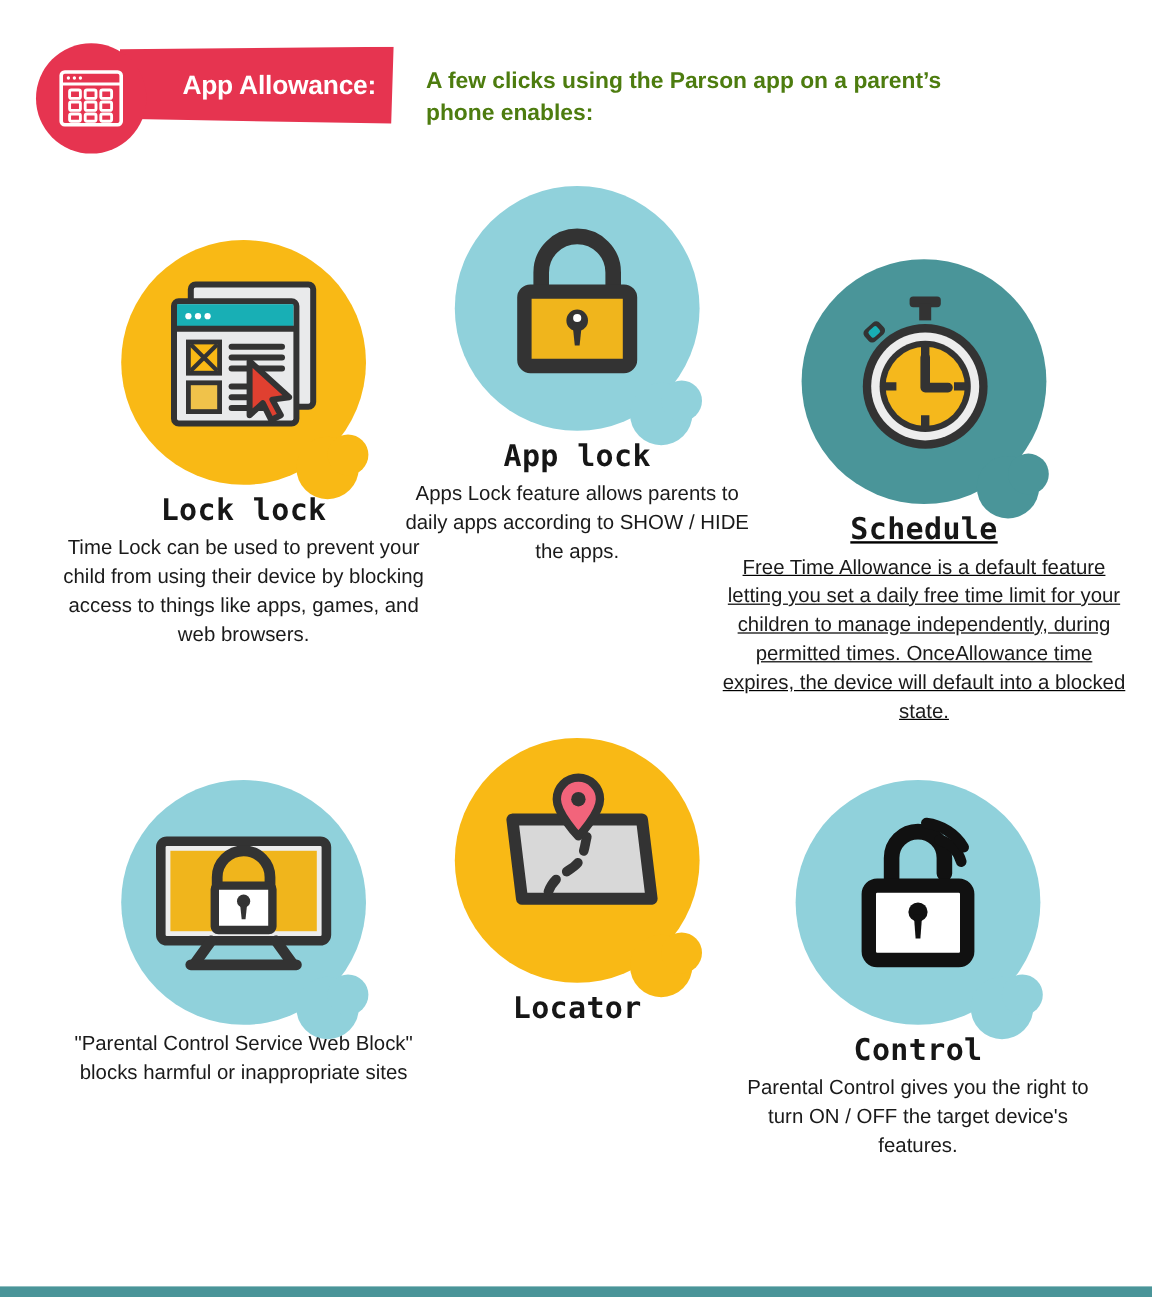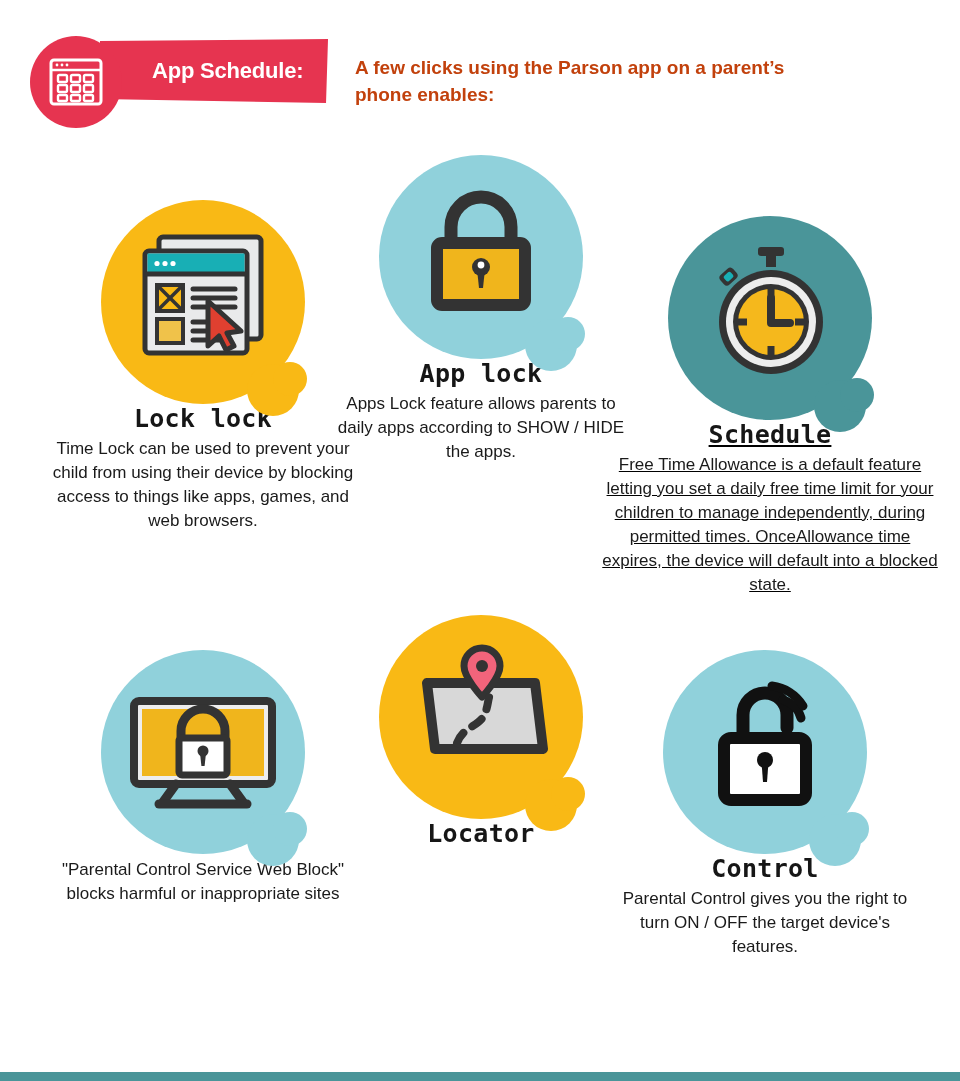--- a/index.html
+++ b/index.html
@@ -54,21 +54,21 @@
     letter-spacing: -0.2px;
     z-index: 4;
   }
   .header-text {
     position: absolute;
     left: 355px; top: 54px;
     width: 430px;
     font-size: 19px;
     font-weight: bold;
     line-height: 27px;
-    color: #c2410c;
+    color: #4d7c0f;
   }
 
   
   .grid {
     position: absolute;
     left: 0; top: 145px;
     width: 960px;
   }
   .card {
     position: absolute;
@@ -102,21 +102,21 @@
     position: absolute;
     left: 0; top: 0;
     width: 204px; height: 204px;
     z-index: 3;
   }
   .card-title {
     font-size: 25px;
     font-weight: bold;
     color: #161616;
     letter-spacing: 0.3px;
-    margin: 0;
+    margin: 6px;
     font-family: "DejaVu Sans Mono", monospace;
     font-stretch: condensed;
   }
   .card-body {
     font-size: 17px;
     line-height: 24px;
     color: #1a1a1a;
     margin: 4px auto 0 auto;
   }
 
@@ -159,21 +159,21 @@
         <rect x="35" y="17" width="9" height="7" rx="1.4"></rect>
         <rect x="9" y="27" width="9" height="7" rx="1.4"></rect>
         <rect x="22" y="27" width="9" height="7" rx="1.4"></rect>
         <rect x="35" y="27" width="9" height="7" rx="1.4"></rect>
         <rect x="9" y="37" width="9" height="6" rx="1.4"></rect>
         <rect x="22" y="37" width="9" height="6" rx="1.4"></rect>
         <rect x="35" y="37" width="9" height="6" rx="1.4"></rect>
       </g>
     </svg>
 
-    <div class="badge-label">App Schedule:</div>
+    <div class="badge-label">App Allowance:</div>
   </div>
 
   <div class="header-text">A few clicks using the Parson app on a parent’s phone enables:</div>
 </div>
 
 <div class="grid">
 
   <div class="card" id="card-time-lock">
     <div class="blob">
       <div class="blob-main" style="background:#F9B915"></div>

